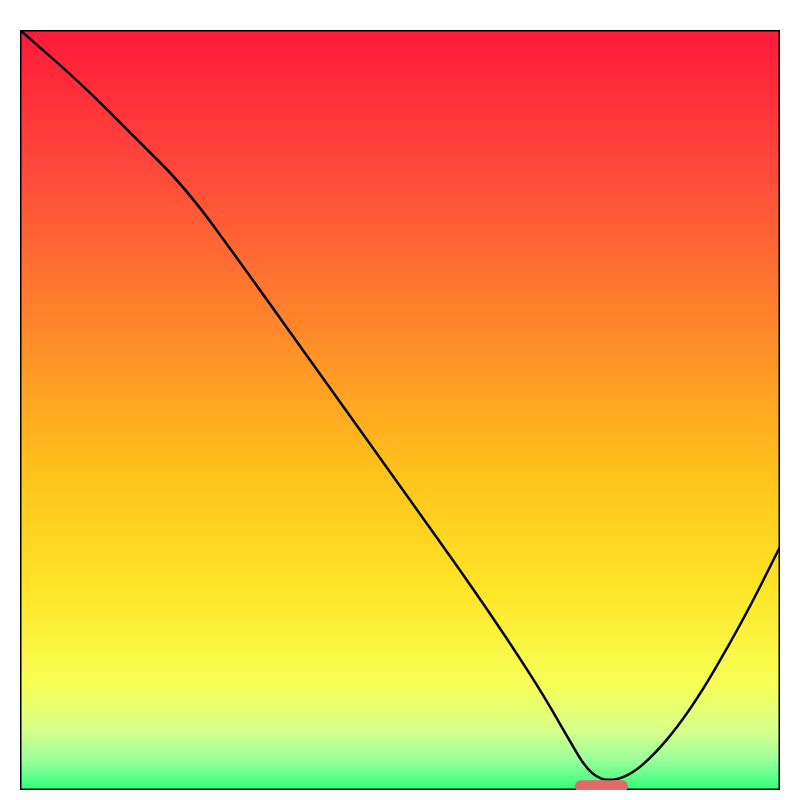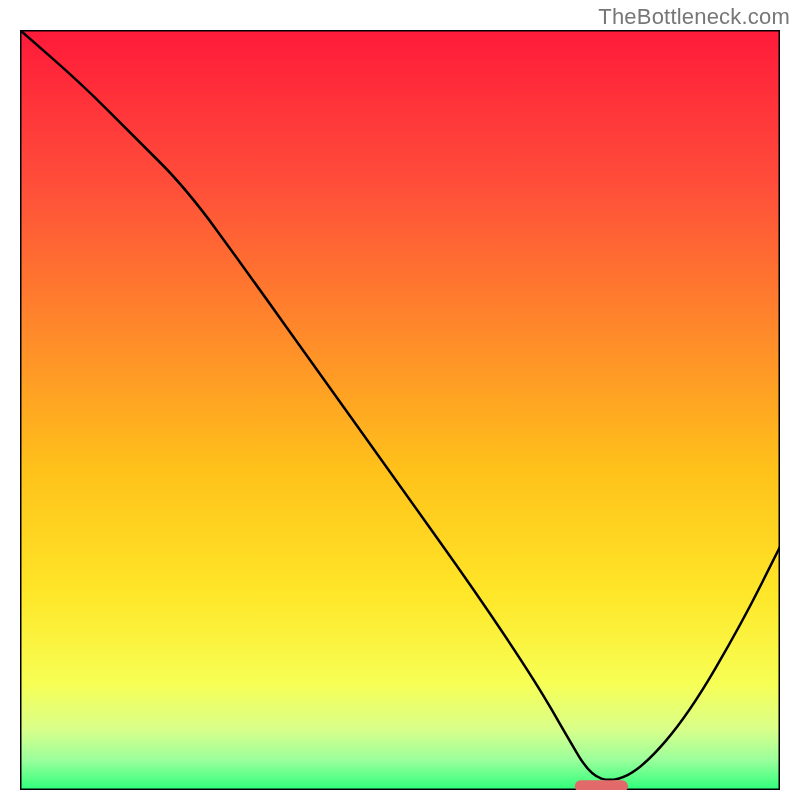--- a/index.html
+++ b/index.html
@@ -30,21 +30,20 @@
     top: 30px;
     width: 760px;
     height: 760px;
   }
 </style>
 </head>
 <body>
 
 <div class="chart-wrap">
 
-  <div class="watermark">TheBottleneck.com</div>
 
   <svg class="plot" viewBox="0 0 760 760" preserveAspectRatio="none">
     <defs>
       <linearGradient id="bg-grad" x1="0" y1="0" x2="0" y2="1">
 
       <stop offset="0.0%" stop-color="#ff1a3a"></stop>
           <stop offset="20.0%" stop-color="#ff4d3a"></stop>
           <stop offset="40.0%" stop-color="#ff8a2a"></stop>
           <stop offset="58.0%" stop-color="#ffc21a"></stop>
           <stop offset="74.0%" stop-color="#ffe628"></stop>

